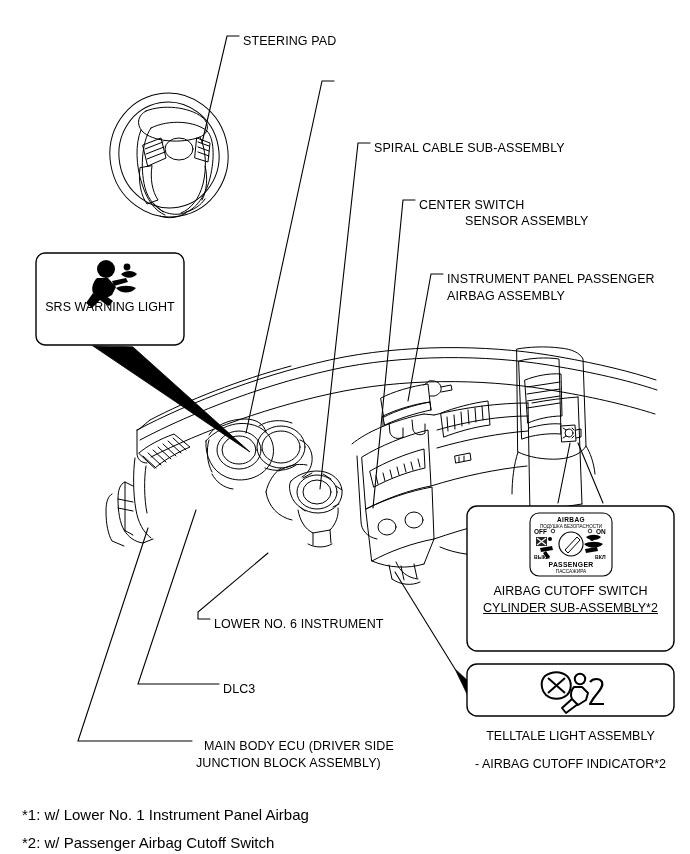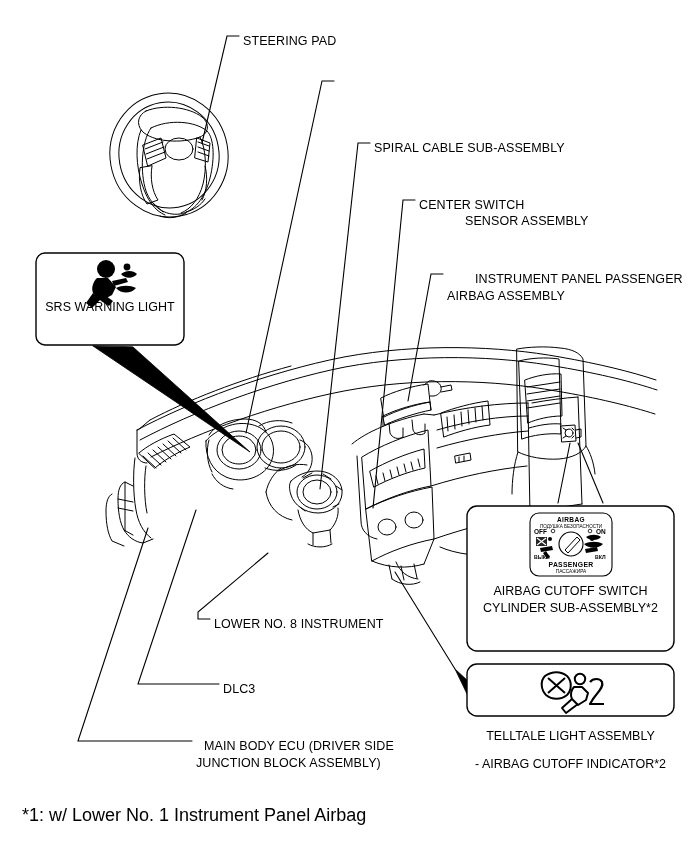--- a/index.html
+++ b/index.html
@@ -13,21 +13,21 @@
   .lbl{
     position:absolute;
     font-size:12.5px;
     line-height:16.5px;
     letter-spacing:0.1px;
     white-space:pre;
     color:#000;
   }
   .foot{
     position:absolute;
-    font-size:18px;
+    font-size:15px;
     line-height:16px;
     white-space:pre;
     color:#000;
   }
   .tiny-t{position:absolute;font-size:9px;line-height:9px;color:#000;}
   .callout-text{
     position:absolute;
     font-size:12.5px;
     line-height:17px;
     white-space:pre;
@@ -202,23 +202,23 @@
 
       <path d="M468 665 L455 653 L468 680 Z" fill="#000" stroke="#000" stroke-width="0.8"></path>
       <path d="M455 653 L395 556"></path>
     </g>
   </svg>
 
   <div class="lbl" style="left:243px;top:17px;">STEERING PAD</div>
   <div class="lbl" style="left:374px;top:124px;">SPIRAL CABLE SUB-ASSEMBLY</div>
   <div class="lbl" style="left:419px;top:181px;">CENTER SWITCH</div>
   <div class="lbl" style="left:419px;top:197px;margin-left:46px;">SENSOR ASSEMBLY</div>
-  <div class="lbl" style="left:447px;top:255px;margin-left:28px;">INSTRUMENT PANEL PASSENGER</div>
+  <div class="lbl" style="left:447px;top:255px;">INSTRUMENT PANEL PASSENGER</div>
   <div class="lbl" style="left:447px;top:272px;">AIRBAG ASSEMBLY</div>
-  <div class="lbl" style="left:214px;top:600px;">LOWER NO. 8 INSTRUMENT</div>
+  <div class="lbl" style="left:214px;top:600px;">LOWER NO. 6 INSTRUMENT</div>
   <div class="lbl" style="left:223px;top:665px;text-align:right;">DLC3</div>
   <div class="lbl" style="left:196px;top:722px;margin-left:8px;">MAIN BODY ECU (DRIVER SIDE</div>
   <div class="lbl" style="left:196px;top:739px;">JUNCTION BLOCK ASSEMBLY)</div>
 
   <svg class="svg-layer" viewBox="0 0 690 854">
     <rect x="36" y="237" width="148" height="92" rx="9" ry="9" fill="#fff" stroke="#000" stroke-width="1.4"></rect>
     <g fill="#000" stroke="none">
 
       <circle cx="106" cy="253" r="9"></circle>
 
@@ -266,21 +266,21 @@
   </svg>
   <div class="sw-txt" style="left:530px;top:500px;width:82px;text-align:center;font-size:6.5px;letter-spacing:0.4px;">AIRBAG</div>
   <div class="sw-txt" style="left:526px;top:508px;width:90px;text-align:center;font-size:4.6px;font-weight:normal;">ПОДУШКА БЕЗОПАСНОСТИ</div>
   <div class="sw-txt" style="left:534px;top:512px;font-size:6.5px;">OFF</div>
   <div class="sw-txt" style="left:596px;top:512px;font-size:6.5px;">ON</div>
   <div class="sw-txt" style="left:534px;top:538px;font-size:5.2px;">ВЫКЛ</div>
   <div class="sw-txt" style="left:595px;top:538px;font-size:5.2px;">ВКЛ</div>
   <div class="sw-txt" style="left:530px;top:545px;width:82px;text-align:center;font-size:6.8px;letter-spacing:0.3px;">PASSENGER</div>
   <div class="sw-txt" style="left:530px;top:553px;width:82px;text-align:center;font-size:4.8px;font-weight:normal;">ПАССАЖИРА</div>
   <div class="callout-text" style="left:467px;top:567px;width:207px;">AIRBAG CUTOFF SWITCH</div>
-  <div class="callout-text" style="left:467px;top:584px;width:207px;">CYLINDER SUB-ASSEMBLY*2</div>
+  <div class="callout-text" style="left:467px;top:584px;width:207px;text-decoration:underline;">CYLINDER SUB-ASSEMBLY*2</div>
 
   <svg class="svg-layer" viewBox="0 0 690 854">
     <rect x="467" y="648" width="207" height="52" rx="10" ry="10" fill="#fff" stroke="#000" stroke-width="1.4"></rect>
     <g fill="none" stroke="#000" stroke-width="2" stroke-linejoin="round">
 
       <path d="M545 660 C552 655 561 655 567 660 C572 665 572 674 567 679 C561 684 552 684 546 679 C541 674 540 665 545 660 Z"></path>
       <path d="M548 662 L565 677 M565 662 L548 677"></path>
 
       <circle cx="580" cy="663" r="5.2"></circle>
 
@@ -288,15 +288,16 @@
 
       <path d="M572 683 L562 692 L566 697 L578 688"></path>
 
       <path d="M590 666 C593 662 600 662 602 666 C604 671 598 676 593 683 L590 688 L604 688" stroke-width="2.2" fill="none"></path>
     </g>
   </svg>
   <div class="callout-text" style="left:467px;top:712px;width:207px;">TELLTALE LIGHT ASSEMBLY</div>
   <div class="callout-text" style="left:467px;top:740px;width:207px;">- AIRBAG CUTOFF INDICATOR*2</div>
 
   <div class="foot" style="left:22px;top:791px;">*1: w/ Lower No. 1 Instrument Panel Airbag</div>
+  <div class="foot" style="left:22px;top:819px;">*2: w/ Passenger Airbag Cutoff Switch</div>
   <div class="tiny-t" style="left:3px;top:843px;">T</div>
 
 </div>
 
 </body></html>

